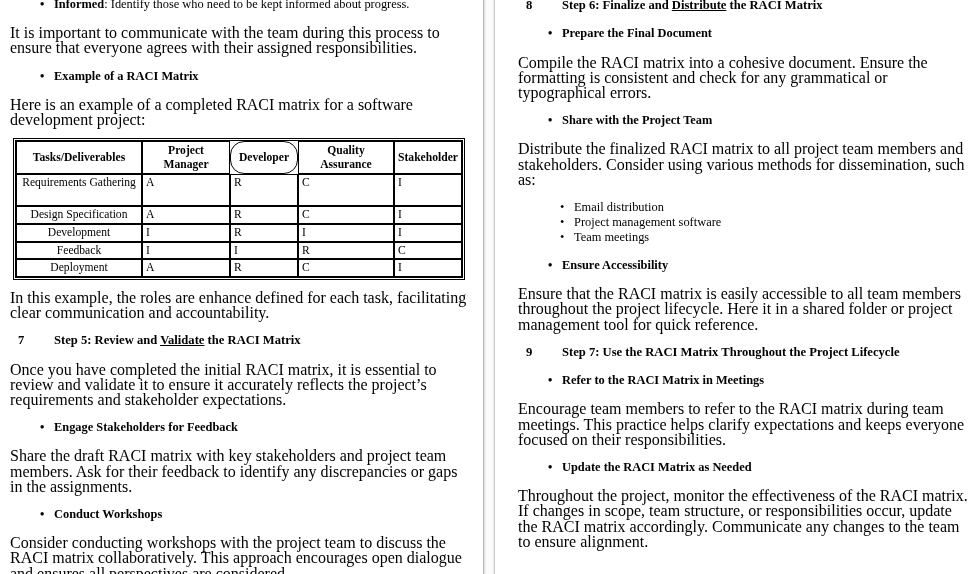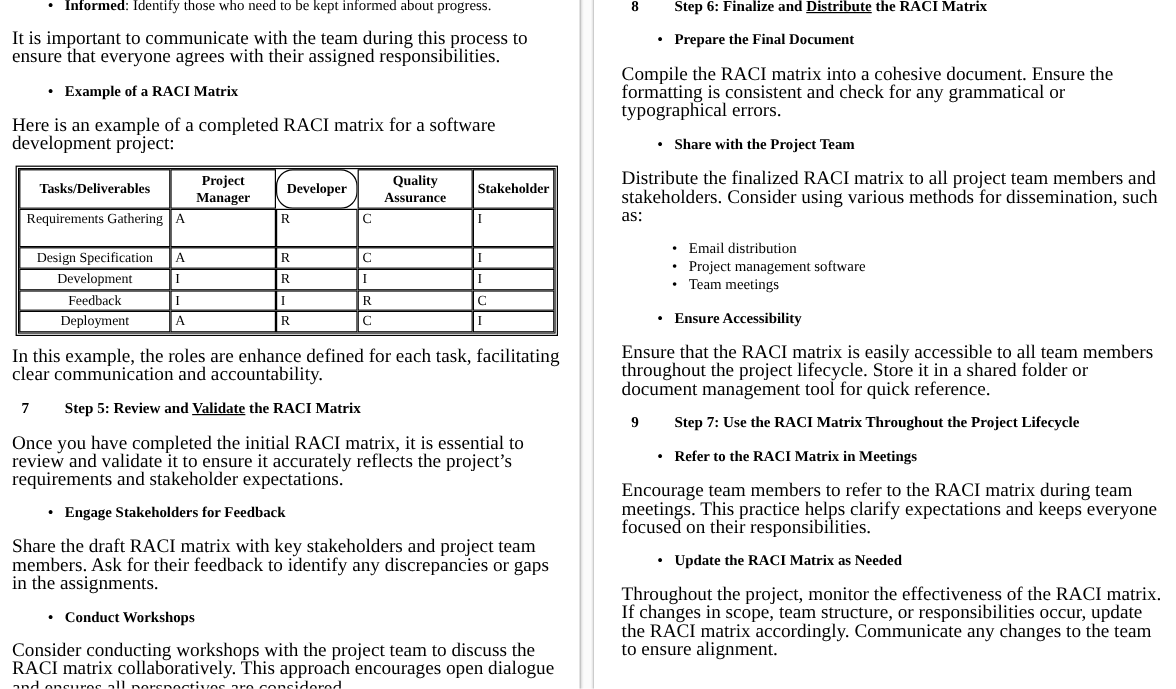--- a/index.html
+++ b/index.html
@@ -283,21 +283,21 @@
     <ul class="sub-list">
       <li><span class="dot">•</span><span>Email distribution</span></li>
       <li><span class="dot">•</span><span>Project management software</span></li>
       <li><span class="dot">•</span><span>Team meetings</span></li>
     </ul>
 
     <div class="bullet-head">
       <span class="dot">•</span><span>Ensure Accessibility</span>
     </div>
 
-    <p class="para">Ensure that the RACI matrix is easily accessible to all team members throughout the project lifecycle. Store it in a shared folder or document management tool for quick reference.</p>
+    <p class="para">Ensure that the RACI matrix is easily accessible to all team members throughout the project lifecycle. Here it in a shared folder or project management tool for quick reference.</p>
 
     <div class="num-head">
       <span class="num">9</span><span>Step 7: Use the RACI Matrix Throughout the Project Lifecycle</span><span class="u"></span><span></span>
     </div>
 
 
     <div class="bullet-head">
       <span class="dot">•</span><span>Refer to the RACI Matrix in Meetings</span>
     </div>
 

